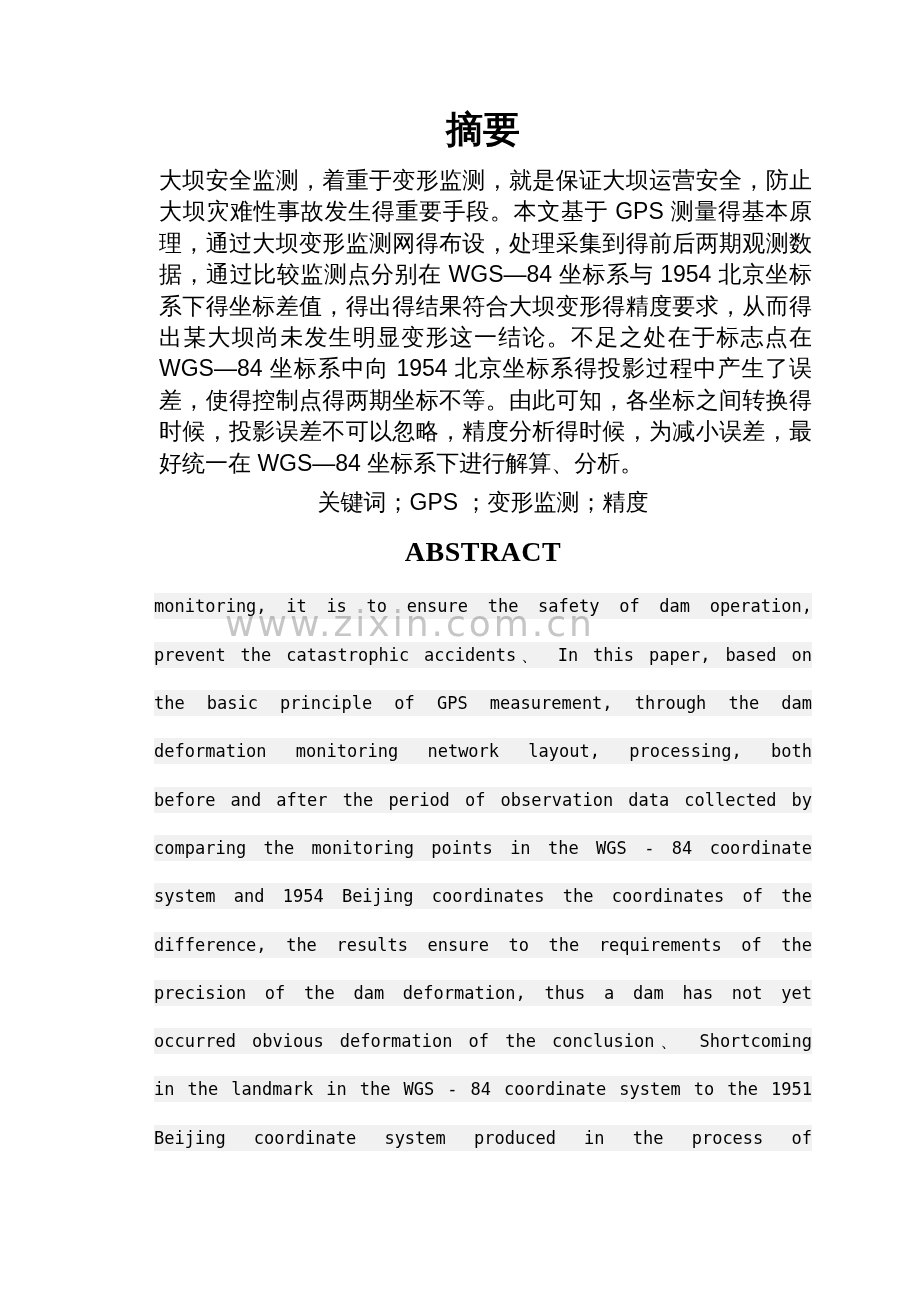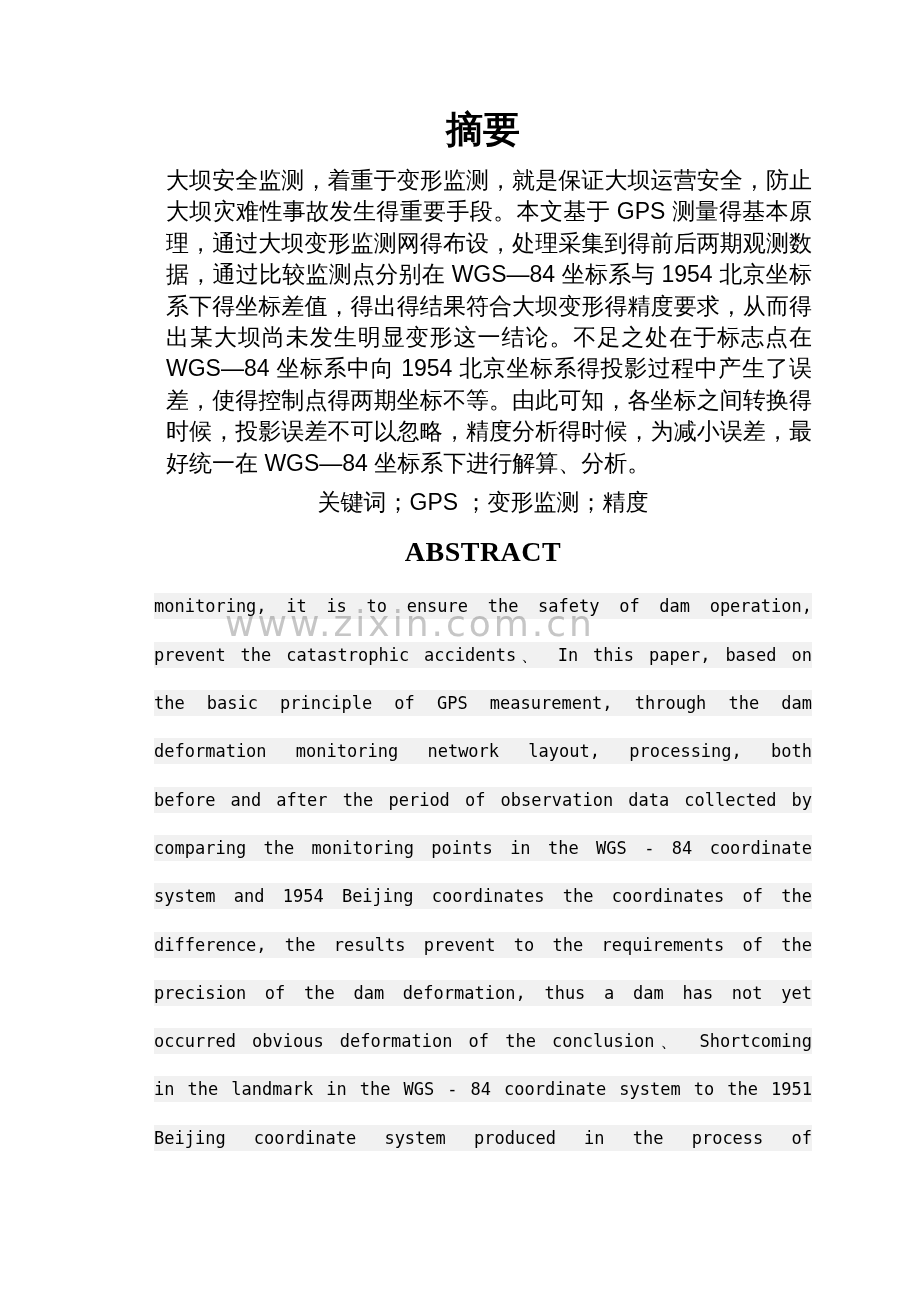--- a/index.html
+++ b/index.html
@@ -24,21 +24,21 @@
   }
   .cn-title {
     margin: 108px 0 0 0;
     text-align: center;
     font-size: 37px;
     line-height: 44px;
     font-weight: 700;
     font-family: "Liberation Sans", sans-serif;
   }
   .cn-para {
-    margin: 13px 0 0 12px;
+    margin: 13px 0 0 5px;
     font-size: 23px;
     line-height: 31.4px;
     text-align: justify;
     font-family: "Liberation Sans", sans-serif;
   }
   .cn-keywords {
     margin: 8px;
     font-size: 23px;
     line-height: 31.4px;
     text-align: center;
@@ -97,21 +97,21 @@
     <h2 class="en-title">ABSTRACT</h2>
 
     <div class="en-lines">
       <div class="en-line">monitoring, it is to ensure the safety of dam operation,</div>
       <div class="en-line">prevent the catastrophic accidents、 In this paper, based on</div>
       <div class="en-line">the basic principle of GPS measurement, through the dam</div>
       <div class="en-line">deformation monitoring network layout, processing, both</div>
       <div class="en-line">before and after the period of observation data collected by</div>
       <div class="en-line">comparing the monitoring points in the WGS - 84 coordinate</div>
       <div class="en-line">system and 1954 Beijing coordinates the coordinates of the</div>
-      <div class="en-line">difference, the results prevent to the requirements of the</div>
+      <div class="en-line">difference, the results ensure to the requirements of the</div>
       <div class="en-line">precision of the dam deformation, thus a dam has not yet</div>
       <div class="en-line">occurred obvious deformation of the conclusion、 Shortcoming</div>
       <div class="en-line">in the landmark in the WGS - 84 coordinate system to the 1951</div>
       <div class="en-line">Beijing coordinate system produced in the process of</div>
     </div>
 
   </div>
 </div>
 
 </body></html>

